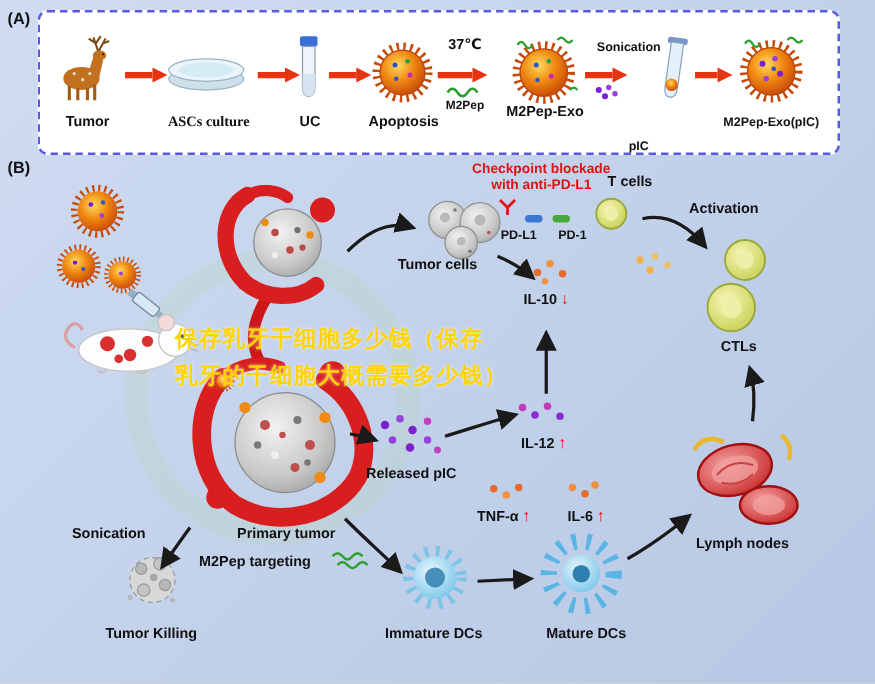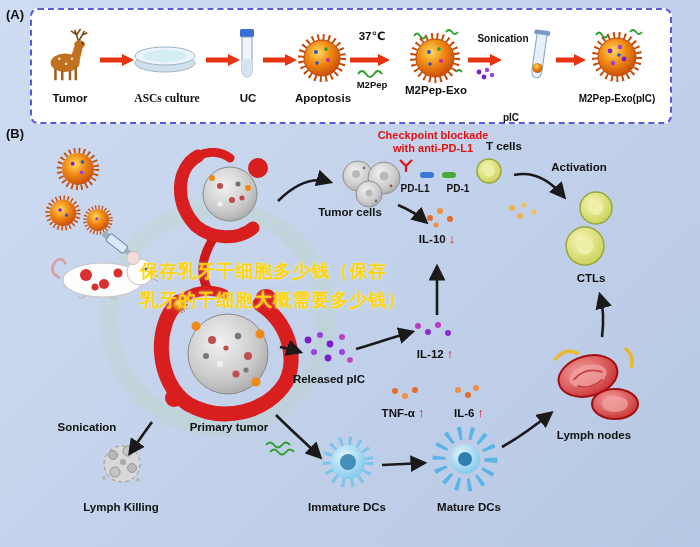--- a/index.html
+++ b/index.html
@@ -422,20 +422,21 @@
     <span>TNF-α</span><span class="dir">↑</span>
   </div>
   <div class="lbl cyt" style="left:440px;top:406px;width:58px;">
     <span>IL-6</span><span class="dir">↑</span>
   </div>
 
   <div class="lbl" style="left:285px;top:373px;width:88px;">Released pIC</div>
   <div class="lbl" style="left:542px;top:429px;width:104px;">Lymph nodes</div>
   <div class="lbl" style="left:52px;top:421px;width:70px;">Sonication</div>
   <div class="lbl" style="left:165px;top:421px;width:128px;">Primary tumor</div>
-  <div class="lbl" style="left:74px;top:501px;width:94px;">Lymph Killing</div>
+  <div class="lbl" style="left:144px;top:444px;width:120px;">M2Pep targeting</div>
+  <div class="lbl" style="left:74px;top:501px;width:94px;">Tumor Killing</div>
   <div class="lbl" style="left:300px;top:501px;width:94px;">Immature DCs</div>
   <div class="lbl" style="left:422px;top:501px;width:94px;">Mature DCs</div>
 
   <div class="watermark" style="left:140px;top:259px;">保存乳牙干细胞多少钱（保存</div>
   <div class="watermark" style="left:140px;top:288px;">乳牙的干细胞大概需要多少钱）</div>
 
 </div>
 
 </body></html>

